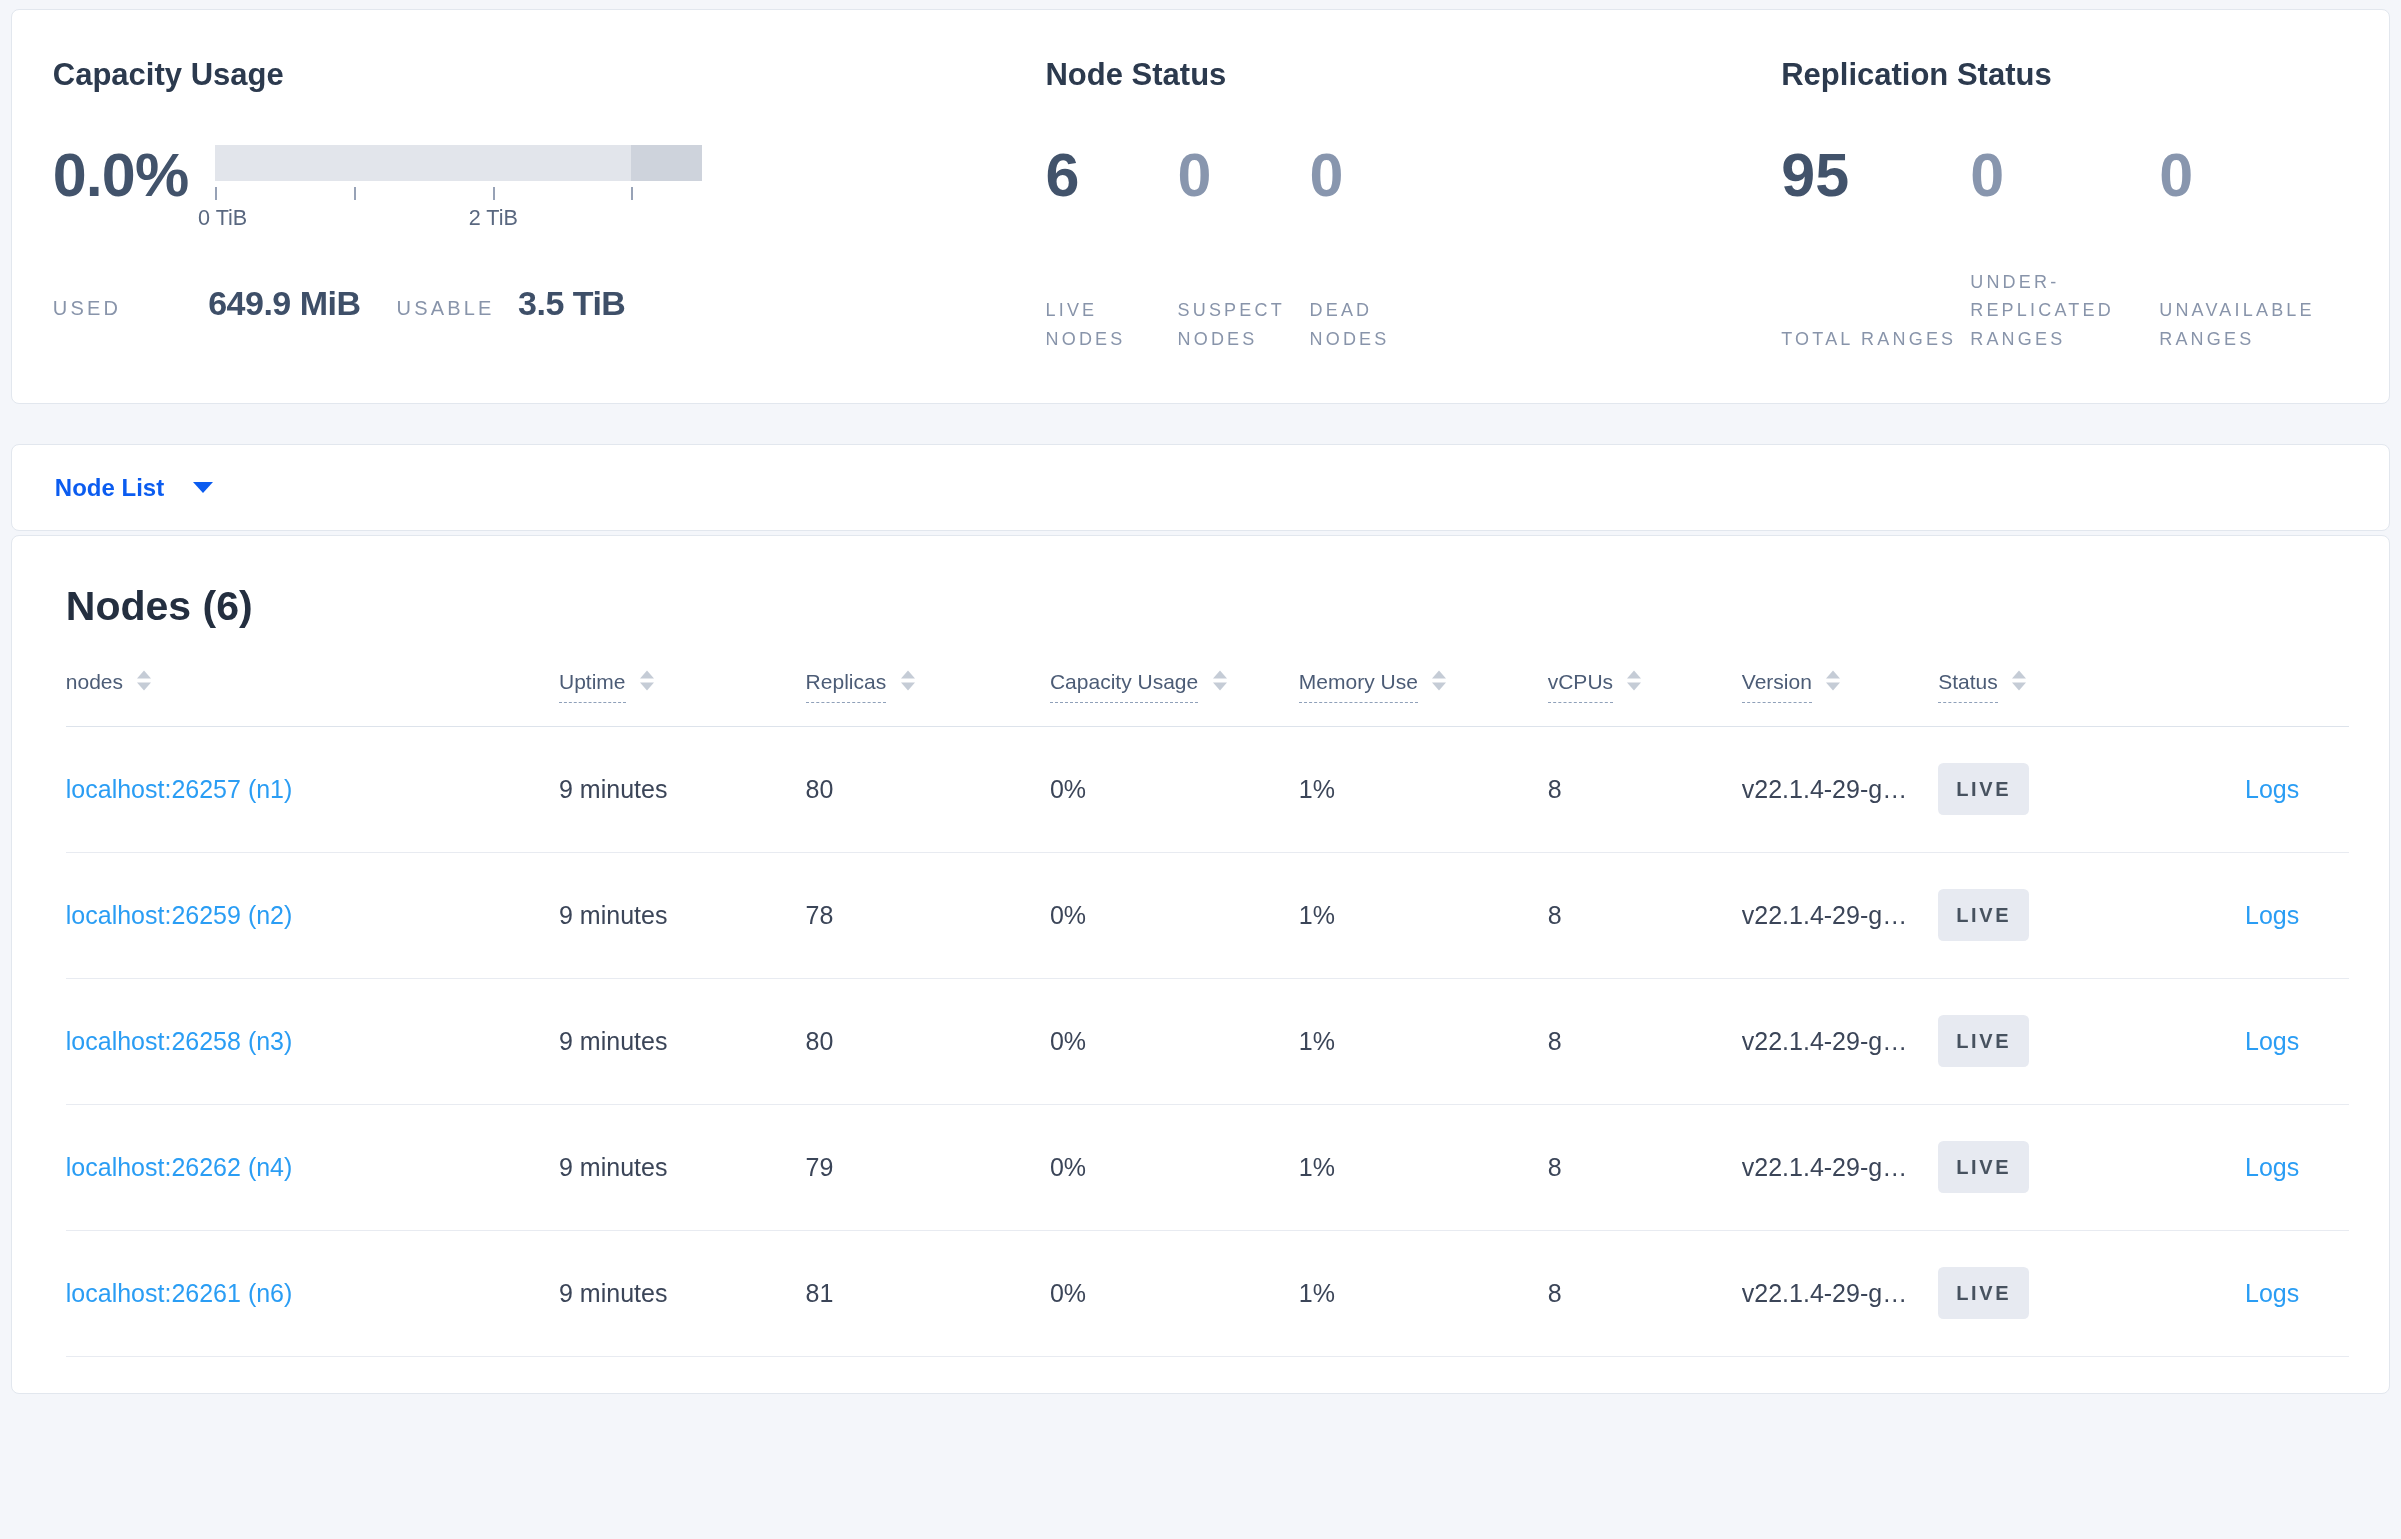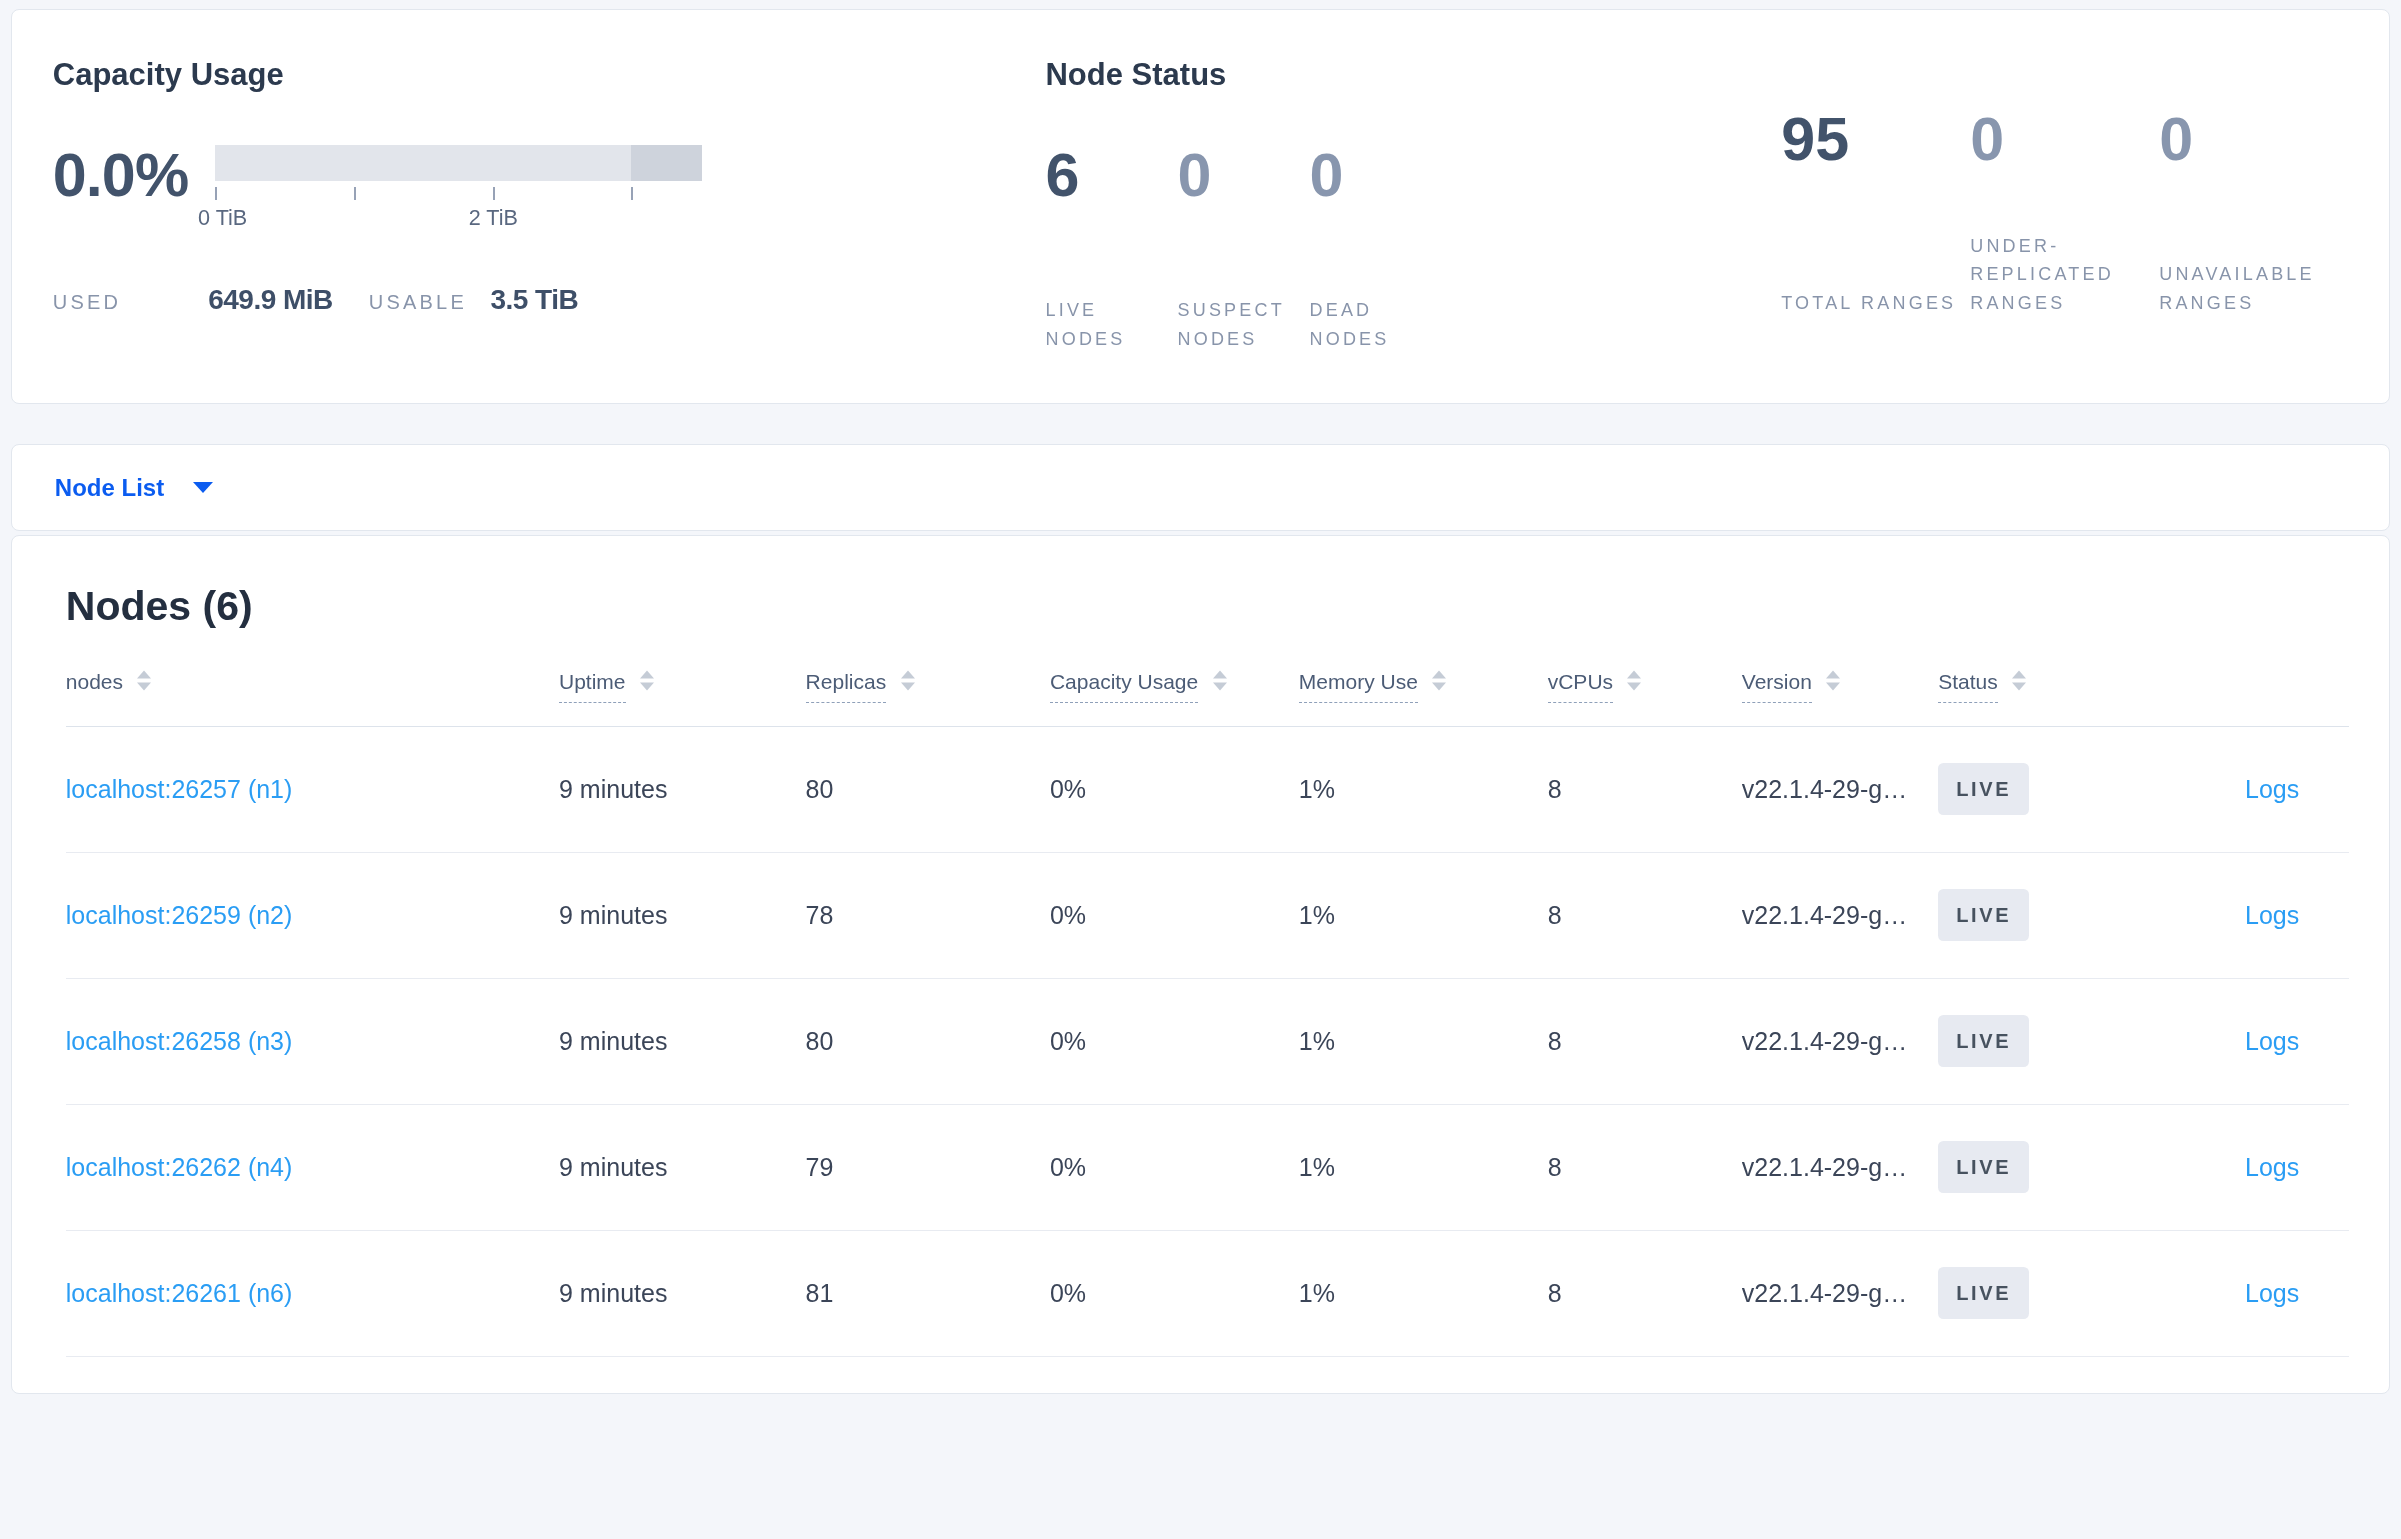--- a/index.html
+++ b/index.html
@@ -48,21 +48,21 @@
   .tick { position: absolute; width: 1.8px; height: 12.6px; background: #97a2b6; }
   .tick-0 { left: 0; } .tick-1 { left: 28.55%; } .tick-2 { left: 57.1%; } .tick-3 { left: 85.4%; }
   .cap-tick-labels { position: relative; height: 27px; margin-top: 4.5px; font-size: 21.6px; color: #5a6880; }
   .cap-tick-labels .tl-0 { position: absolute; left: 0; transform: translateX(-35%); }
   .cap-tick-labels .tl-2 { position: absolute; left: 57.1%; transform: translateX(-50%); }
 
   .cap-usage-row { display: flex; align-items: baseline; margin-top: 52px; }
   .kv-label {
     font-size: 20px; letter-spacing: 3.2px; color: #8894aa; font-weight: 500;
   }
-  .kv-value { font-size: 28px; font-weight: 600; color: #3e4f68; letter-spacing: -0.5px; }
+  .kv-value { font-size: 34px; font-weight: 600; color: #3e4f68; letter-spacing: -0.5px; }
   .m-used-val { margin-left: 87px; }
   .m-usable-lab { margin-left: 36px; }
   .m-usable-val { margin-left: 23.4px; }
 
   .stat-row { display: flex; margin-top: 52px; }
   .stat {
     height: 209px;
     display: flex; flex-direction: column; justify-content: space-between;
   }
   .stat-n { width: 132px; }
@@ -178,20 +178,21 @@
         <div class="stat-label">SUSPECT NODES</div>
       </div>
       <div class="stat stat-n">
         <div class="stat-num muted">0</div>
         <div class="stat-label">DEAD NODES</div>
       </div>
     </div>
   </div>
 
   <div class="sec sec-repl">
+    <div class="sec-title">Replication Status</div>
     <div class="stat-row">
       <div class="stat stat-w">
         <div class="stat-num">95</div>
         <div class="stat-label">TOTAL RANGES</div>
       </div>
       <div class="stat stat-w">
         <div class="stat-num muted">0</div>
         <div class="stat-label">UNDER-REPLICATED RANGES</div>
       </div>
       <div class="stat stat-w">

